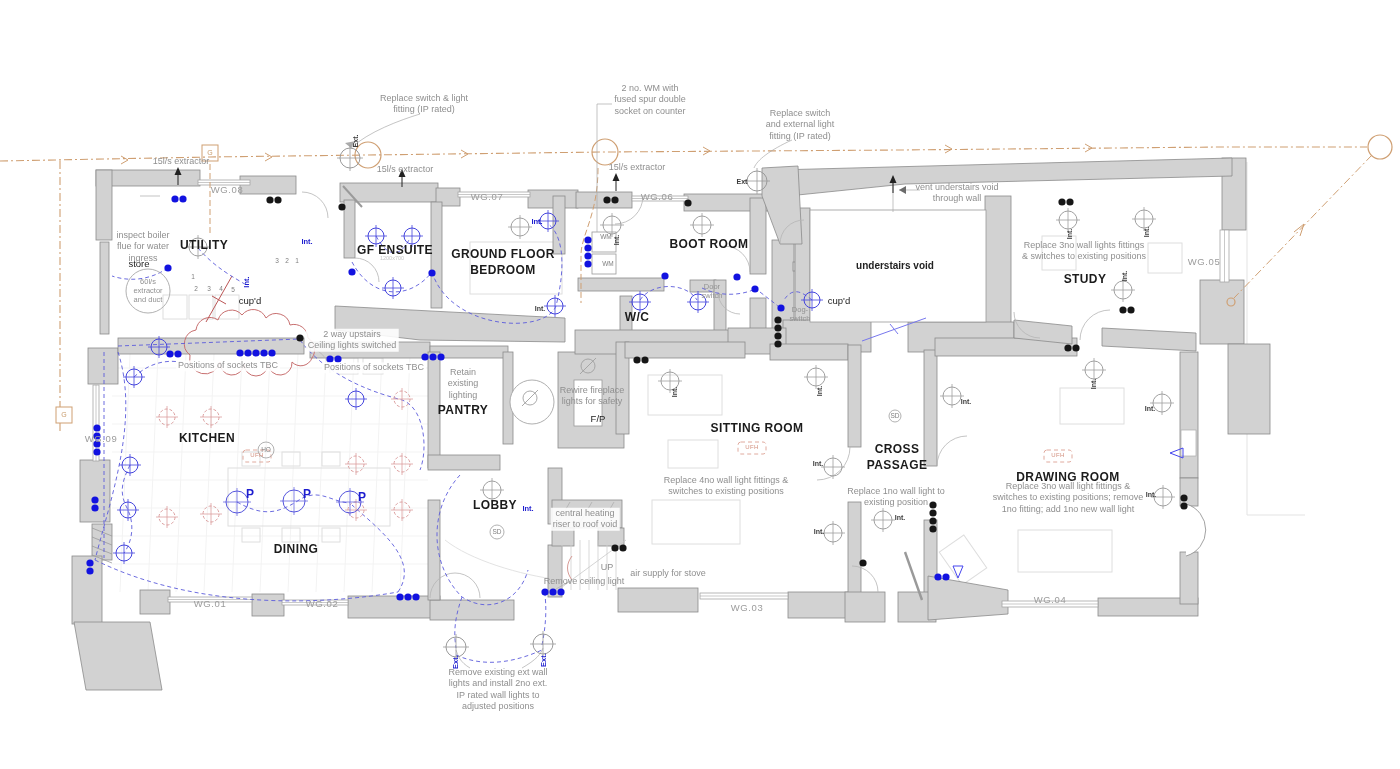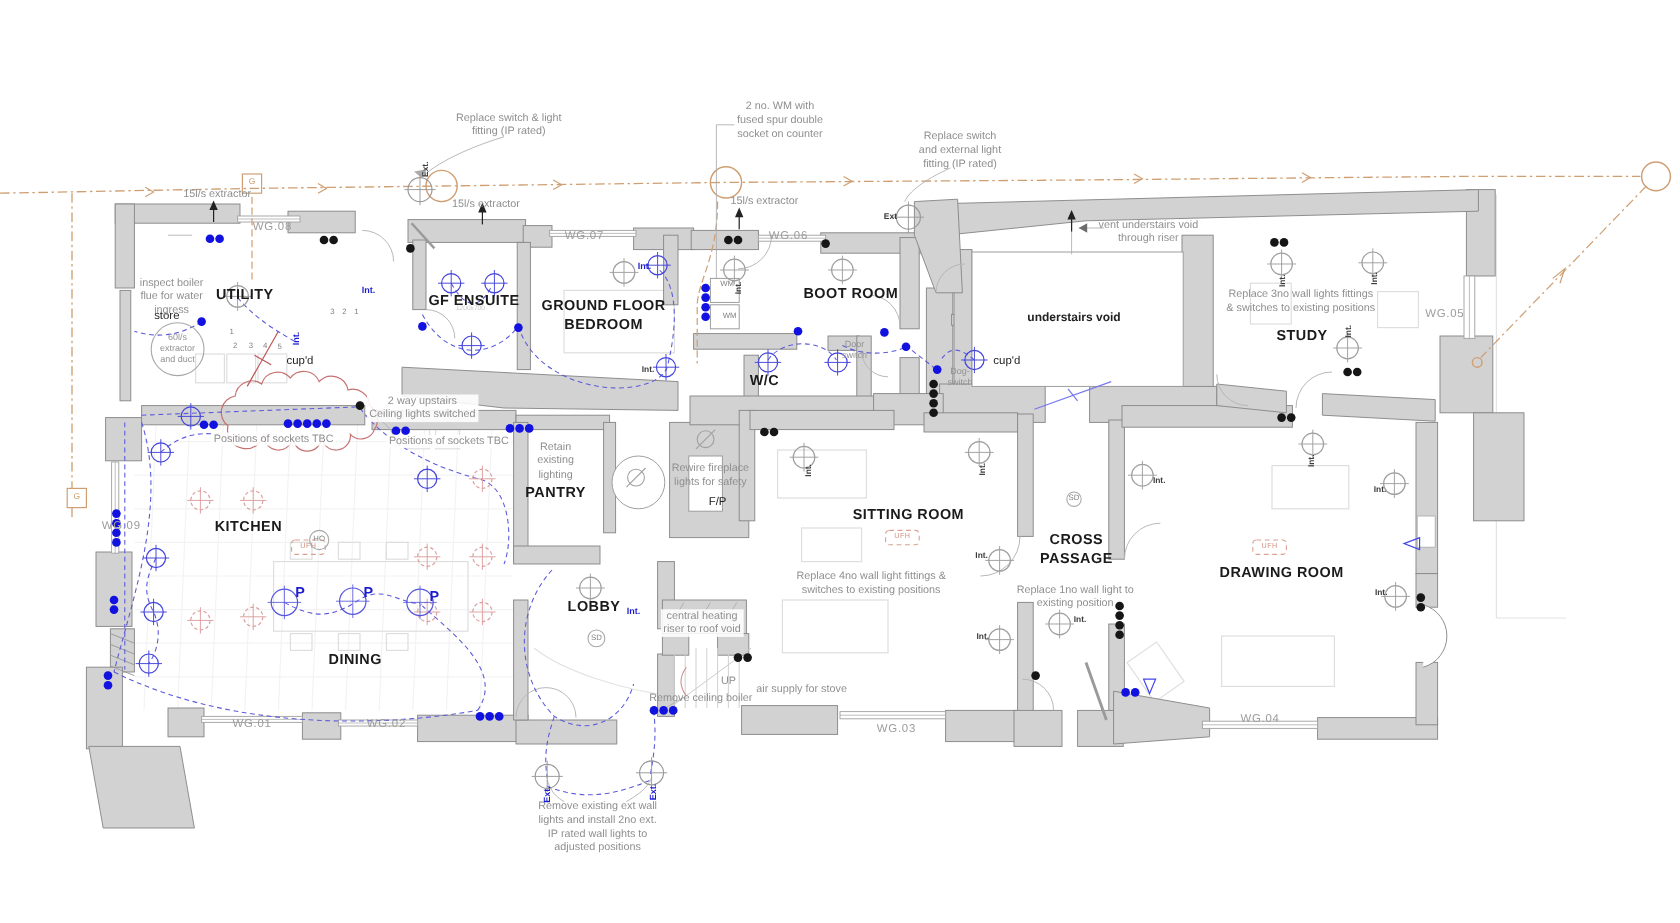--- a/index.html
+++ b/index.html
@@ -501,43 +501,46 @@
       <div class="lbl ann" style="left: 650px; top: 100px;">2 no. WM with
 fused spur double
 socket on counter</div>
       <div class="lbl ann" style="left: 800px; top: 125px;">Replace switch
 and external light
 fitting (IP rated)</div>
       <div class="lbl ann" style="left: 181px; top: 162px;">15l/s extractor</div>
       <div class="lbl ann" style="left: 405px; top: 170px;">15l/s extractor</div>
       <div class="lbl ann" style="left: 637px; top: 168px;">15l/s extractor</div>
       <div class="lbl ann" style="left: 957px; top: 193px;">vent understairs void
-through riser</div>
+through wall</div>
       <div class="lbl ann" style="left: 143px; top: 212px; margin-top: 35px;">inspect boiler
 flue for water
 ingress</div>
       <div class="lbl ann" style="left: 1084px; top: 251px;">Replace 3no wall lights fittings
 &amp; switches to existing positions</div>
       <div class="lbl ann boxed" style="left: 352px; top: 340px;">2 way upstairs
 Ceiling lights switched</div>
       <div class="lbl ann boxed" style="left: 228px; top: 366px;">Positions of sockets TBC</div>
       <div class="lbl ann boxed" style="left: 374px; top: 368px;">Positions of sockets TBC</div>
       <div class="lbl ann boxed" style="left: 463px; top: 384px;">Retain
 existing
 lighting</div>
       <div class="lbl ann" style="left: 592px; top: 396px;">Rewire fireplace
 lights for safety</div>
       <div class="lbl ann" style="left: 726px; top: 486px;">Replace 4no wall light fittings &amp;
 switches to existing positions</div>
       <div class="lbl ann" style="left: 896px; top: 497px;">Replace 1no wall light to
 existing position</div>
+      <div class="lbl ann" style="left: 1068px; top: 498px;">Replace 3no wall light fittings &amp;
+switches to existing positions; remove
+1no fitting; add 1no new wall light</div>
       <div class="lbl ann boxed" style="left: 585px; top: 519px;">central heating
 riser to roof void</div>
       <div class="lbl ann" style="left: 668px; top: 574px;">air supply for stove</div>
-      <div class="lbl ann" style="left: 584px; top: 582px;">Remove ceiling boiler</div>
+      <div class="lbl ann" style="left: 584px; top: 582px;">Remove ceiling light</div>
       <div class="lbl ann" style="left: 498px; top: 689px;">Remove existing ext wall
 lights and install 2no ext.
 IP rated wall lights to
 adjusted positions</div>
       <div class="lbl ann-sm" style="left: 148px; top: 290px;">60l/s
 extractor
 and duct</div>
       <div class="lbl ann-sm" style="left: 712px; top: 291px;">Door
 switch</div>
       <div class="lbl ann-sm" style="left: 800px; top: 314px;">Dog-

